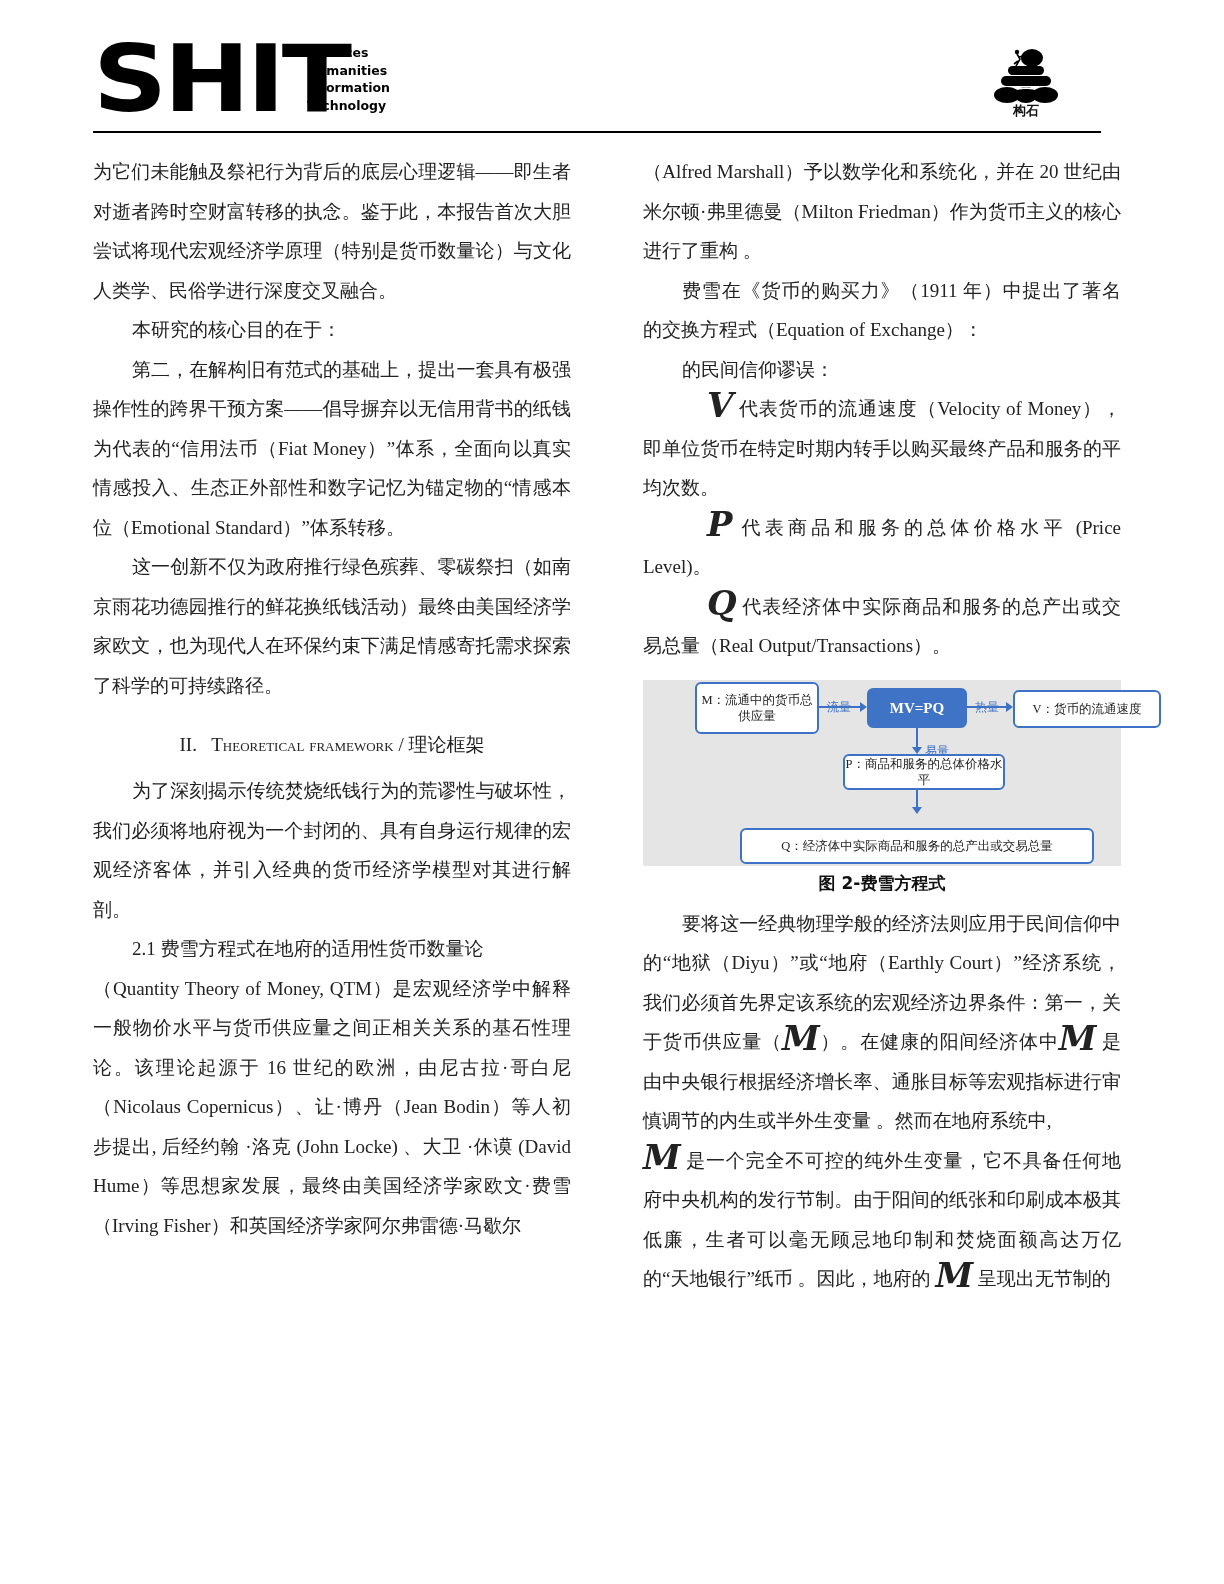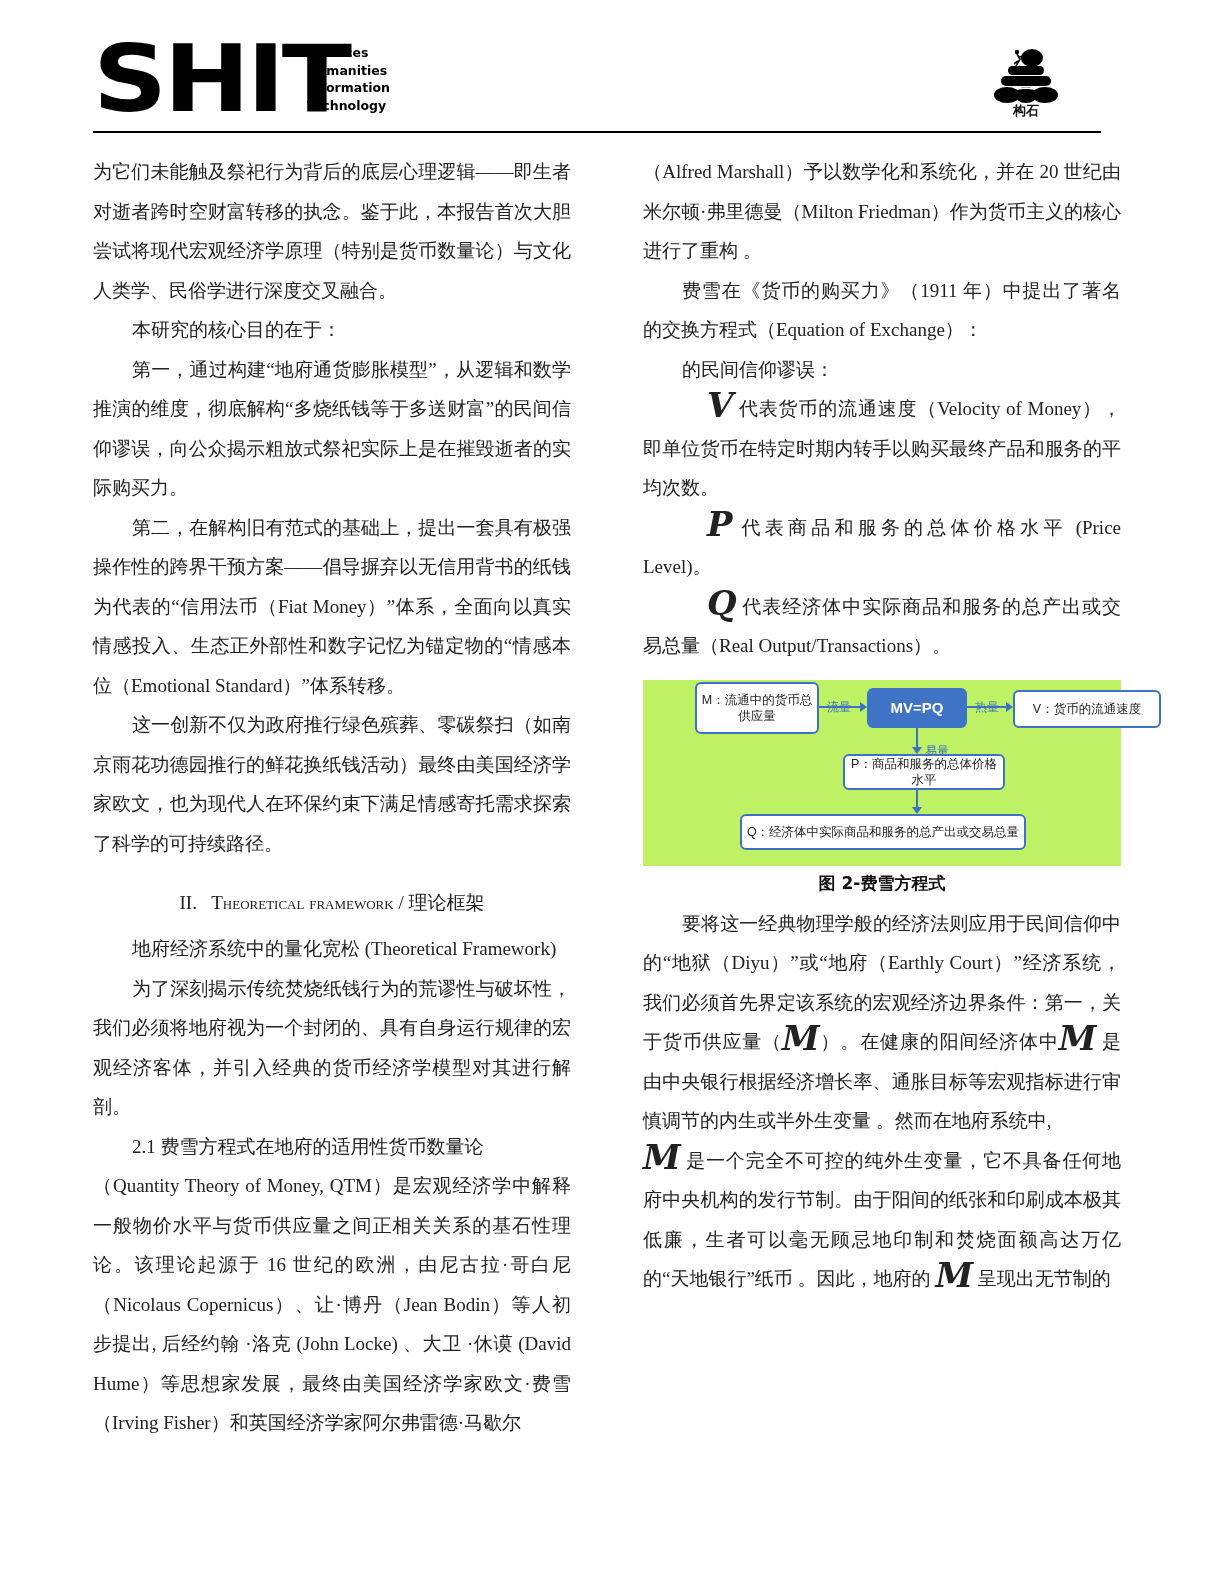--- a/index.html
+++ b/index.html
@@ -32,21 +32,21 @@
                      line-height: 36px; color: #222; }
   .sc { font-variant: small-caps; }
 
   .equation { text-align: center; font-family: "DejaVu Serif", serif; font-style: italic;
               font-size: 33px; line-height: 160px; height: 160px; letter-spacing: 2px; color: #111; padding-left: 0; }
   .var { font-family: "DejaVu Serif", serif; font-style: italic; font-weight: bold;
          font-size: 34px; line-height: 30px; vertical-align: -2px; }
 
   
   .diagram { position: relative; width: 478px; height: 186px; margin-top: 14px;
-             font-family: Liberation Sans, sans-serif; background: #bef264; }
+             font-family: Liberation Serif, serif; background: #e5e5e5; }
   .box { position: absolute; border: 2px solid #3d72c4; border-radius: 6px; background: #fff;
          font-size: 12.5px; color: #222; display: flex; align-items: center; justify-content: center;
          text-align: center; line-height: 16px; box-sizing: border-box; }
   .box.center { background: #3f73c6; color: #fff; font-weight: bold; font-size: 15px; border-color: #3f73c6; }
   .arrow-h { position: absolute; height: 2px; background: #3d72c4; }
   .arrow-h::after { content: ""; position: absolute; right: -2px; top: -4px; border-left: 7px solid #3d72c4;
                     border-top: 5px solid transparent; border-bottom: 5px solid transparent; }
   .arrow-v { position: absolute; width: 2px; background: #3d72c4; }
   .arrow-v::after { content: ""; position: absolute; bottom: -2px; left: -4px; border-top: 7px solid #3d72c4;
                     border-left: 5px solid transparent; border-right: 5px solid transparent; }
@@ -83,30 +83,28 @@
       <path d="M25 43 L34 42 L43 43" stroke="#fff" stroke-width="1.4" fill="none"></path>
     </svg>
     <div class="cn">构石</div>
   </div>
 </div>
 <div class="header-rule"></div>
 
 <div class="col col-left">
   <p>为它们未能触及祭祀行为背后的底层心理逻辑——即生者对逝者跨时空财富转移的执念。鉴于此，本报告首次大胆尝试将现代宏观经济学原理（特别是货币数量论）与文化人类学、民俗学进行深度交叉融合。</p>
   <p class="ind">本研究的核心目的在于：</p>
-  <p class="ind">第一，通过构建“地府通货膨胀模型”，从逻辑和数学推演的维度，彻底解构“多烧纸钱等于多送财富”的民间信仰谬误，向公众揭示粗放式祭祀实际上是在摧毁逝者的实际购买力。</p>
   <p class="ind">第二，在解构旧有范式的基础上，提出一套具有极强操作性的跨界干预方案——倡导摒弃以无信用背书的纸钱为代表的“信用法币（Fiat Money）”体系，全面向以真实情感投入、生态正外部性和数字记忆为锚定物的“情感本位（Emotional Standard）”体系转移。</p>
   <p class="ind">这一创新不仅为政府推行绿色殡葬、零碳祭扫（如南京雨花功德园推行的鲜花换纸钱活动）最终由美国经济学家欧文，也为现代人在环保约束下满足情感寄托需求探索了科学的可持续路径。</p>
 
   <p class="section-heading">
     <span>II.</span>&nbsp;&nbsp;
     <span class="sc">Theoretical framework</span><span> / </span><span>理论框架</span>
   </p>
 
-  <p class="ind">地府经济系统中的量化宽松 (Theoretical Framework)</p>
   <p class="ind">为了深刻揭示传统焚烧纸钱行为的荒谬性与破坏性，我们必须将地府视为一个封闭的、具有自身运行规律的宏观经济客体，并引入经典的货币经济学模型对其进行解剖。</p>
   <p class="ind">2.1 费雪方程式在地府的适用性货币数量论</p>
   <p>（Quantity Theory of Money, QTM）是宏观经济学中解释一般物价水平与货币供应量之间正相关关系的基石性理论。该理论起源于 16 世纪的欧洲，由尼古拉·哥白尼（Nicolaus Copernicus）、让·博丹（Jean Bodin）等人初步提出, 后经约翰 ·洛克 (John Locke) 、大卫 ·休谟 (David Hume）等思想家发展，最终由美国经济学家欧文·费雪（Irving Fisher）和英国经济学家阿尔弗雷德·马歇尔</p>
 </div>
 
 <div class="col col-right">
   <p>（Alfred Marshall）予以数学化和系统化，并在 20 世纪由米尔顿·弗里德曼（Milton Friedman）作为货币主义的核心进行了重构 。</p>
   <p class="ind">费雪在《货币的购买力》（1911 年）中提出了著名的交换方程式（Equation of Exchange）：</p>
 
 
@@ -134,21 +132,21 @@
     <div class="arrow-label" style="left:332px; top:8px;">热量</div>
 
     <div class="box" style="left:370px; top:10px; width:148px; height:38px;">V：货币的流通速度</div>
 
     <div class="arrow-v" style="left:273px; top:48px; height:24px;"></div>
     <div class="arrow-label" style="left:282px; top:52px;">易量</div>
 
     <div class="box" style="left:200px; top:74px; width:162px; height:36px;">P：商品和服务的总体价格水平</div>
     <div class="arrow-v" style="left:273px; top:110px; height:22px;"></div>
 
-    <div class="box" style="left:97px; top:134px; width:286px; height:36px;">Q：经济体中实际商品和服务的总产出或交易总量</div>
+    <div class="box" style="left:97px; top:148px; width:354px; height:36px;">Q：经济体中实际商品和服务的总产出或交易总量</div>
   </div>
   <p class="fig-caption">图 2-费雪方程式</p>
 
   <p class="ind">
     <span>要将这一经典物理学般的经济法则应用于民间信仰中的“地狱（Diyu）”或“地府（Earthly Court）”经济系统，我们必须首先界定该系统的宏观经济边界条件：第一，关于货币供应量（</span><span class="var">M</span><span>）。在健康的阳间经济体中</span><span class="var">M</span><span> 是由中央银行根据经济增长率、通胀目标等宏观指标进行审慎调节的内生或半外生变量 。然而在地府系统中,</span>
   </p>
   <p>
     <span class="var">M</span><span> 是一个完全不可控的纯外生变量，它不具备任何地府中央机构的发行节制。由于阳间的纸张和印刷成本极其低廉，生者可以毫无顾忌地印制和焚烧面额高达万亿的“天地银行”纸币 。因此，地府的 </span><span class="var">M</span><span> 呈现出无节制的</span>
   </p>
 </div>

